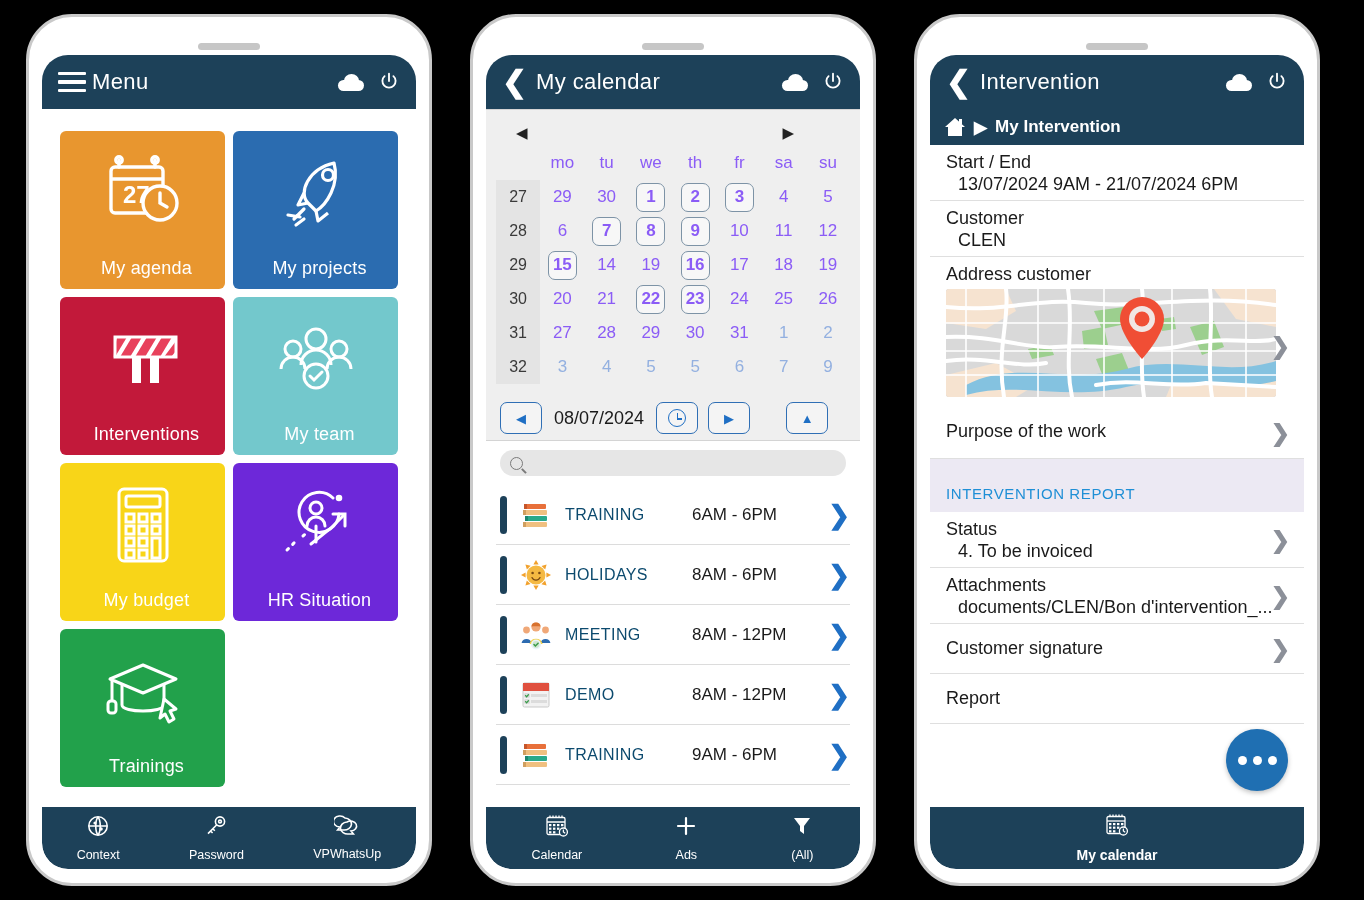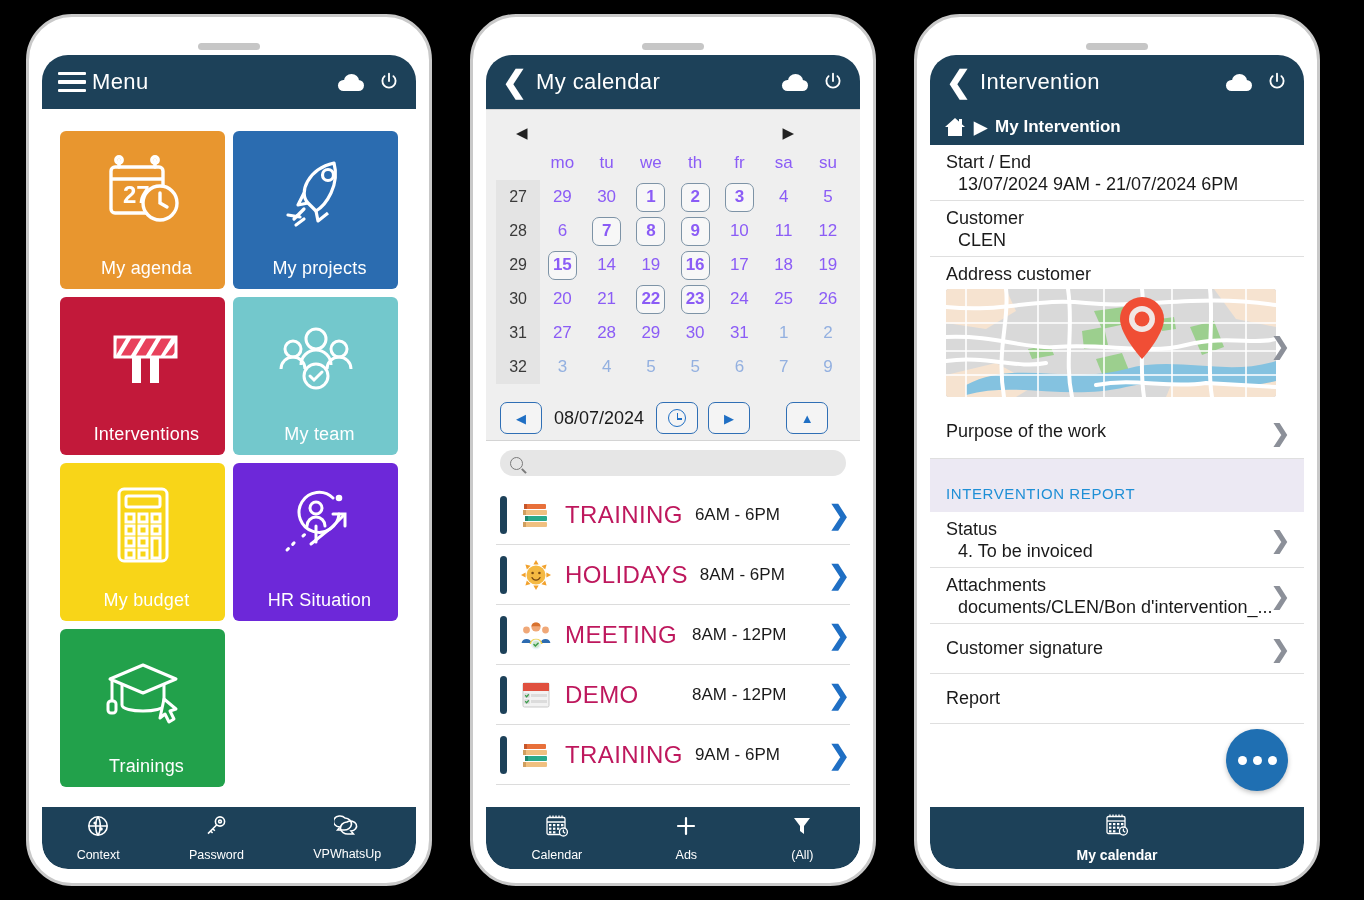--- a/index.html
+++ b/index.html
@@ -125,21 +125,21 @@
   .searchinput { border: none; background: transparent; outline: none; flex: 1;
       font-family: inherit; font-size: 14px; color: #333; }
 
   .evlist { flex: 1; overflow: hidden; background: #fff; padding: 0 10px; }
   .evrow {
     display: flex; align-items: center; height: 60px; border-bottom: 1px solid #dcdcdc;
     gap: 12px; padding-left: 4px; cursor: pointer;
   }
   .evbar { width: 7px; height: 38px; background: #1d4159; border-radius: 4px; flex: 0 0 auto; }
   .evicon { width: 34px; height: 34px; flex: 0 0 auto; display: flex; align-items: center; justify-content: center; }
-  .evname { flex: 1; font-size: 24px; color: #be185d; letter-spacing: .4px; }
+  .evname { flex: 1; font-size: 16px; color: #0c4a6e; letter-spacing: .4px; }
   .evtime { font-size: 17px; color: #1a1a1a; width: 124px; }
   .evchev { color: #1f6fc4; font-size: 26px; font-weight: bold; line-height: 1; width: 22px; text-align: right; }
 
   
   .crumb {
     background: #1d4159; color: #fff; height: 36px; display: flex; align-items: center;
     gap: 8px; padding: 0 14px; font-size: 17px; font-weight: bold;
   }
   .detail { flex: 1; background: #fff; overflow: hidden; position: relative; }
   .drow { padding: 7px 16px 5px 16px; border-bottom: 1px solid #dfdfdf; position: relative; }

